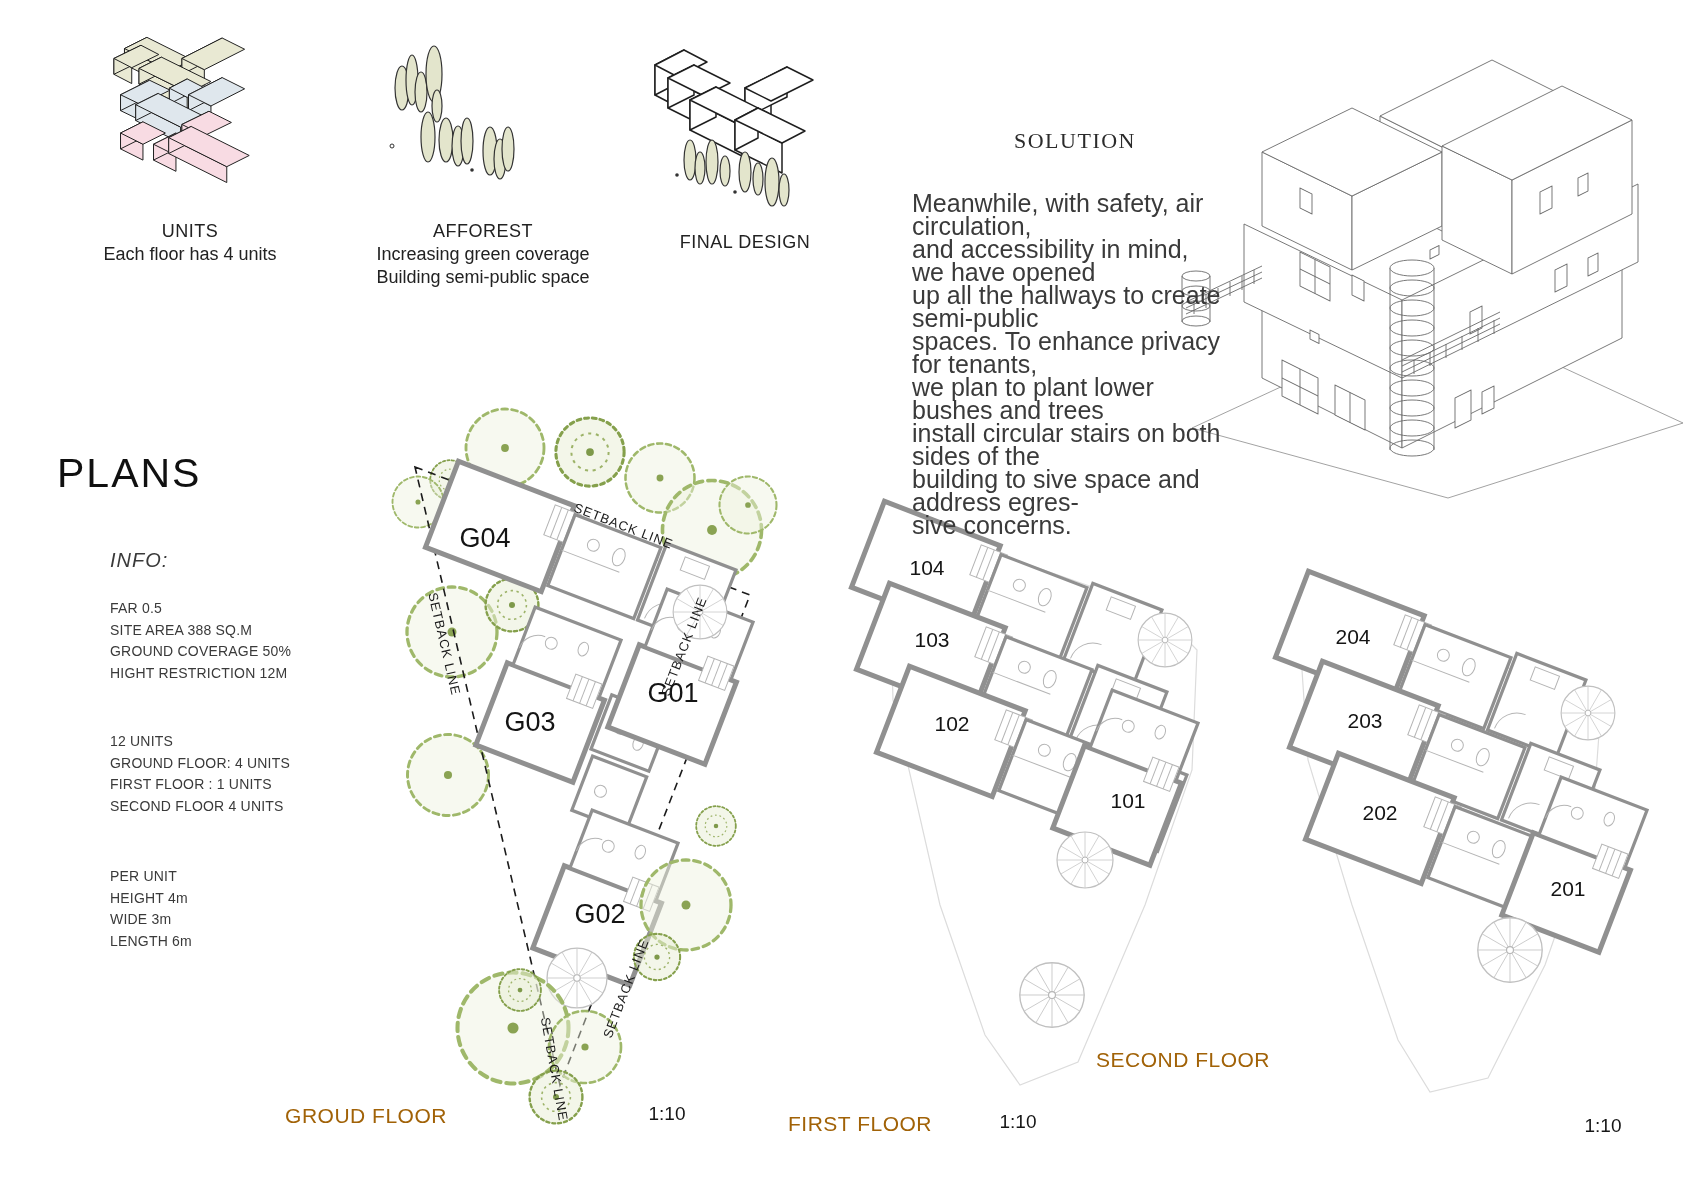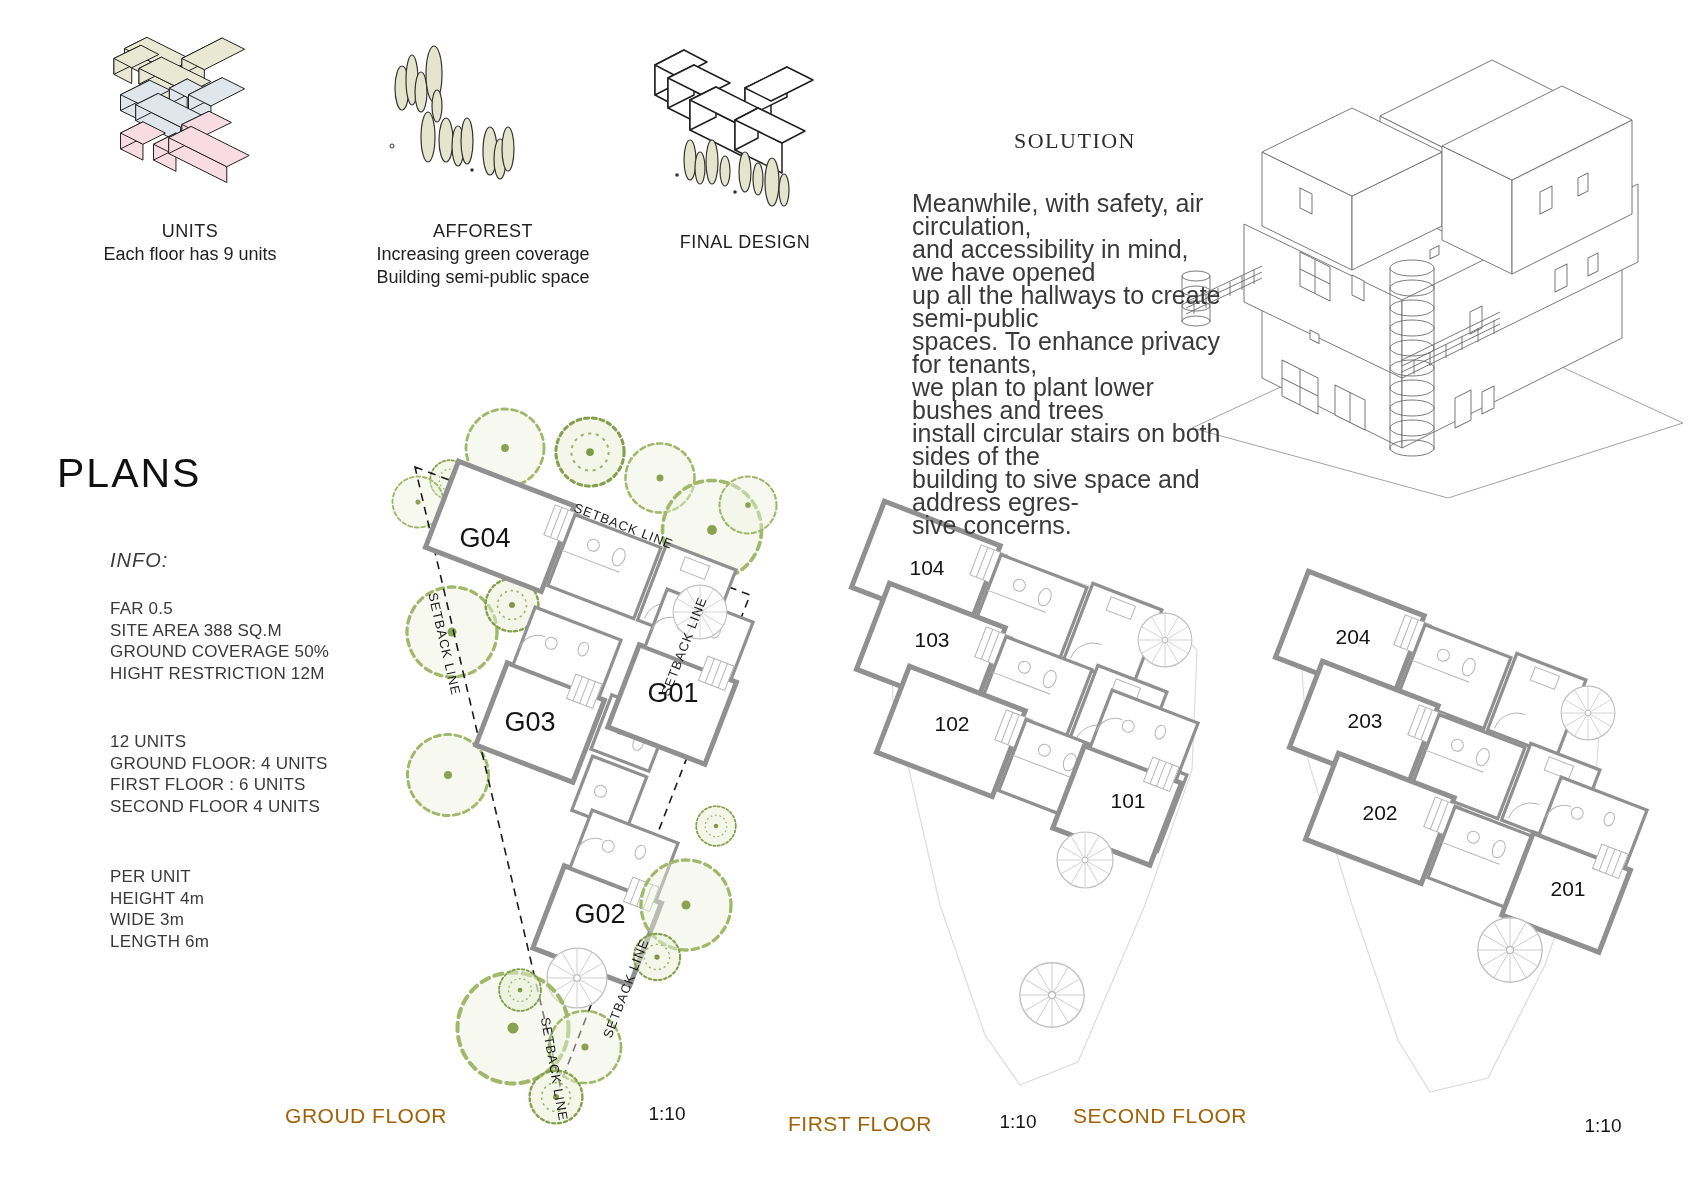--- a/index.html
+++ b/index.html
@@ -6,21 +6,21 @@
   .page{position:relative;width:1689px;height:1201px;background:#ffffff;overflow:hidden;
         font-family:"Liberation Sans",sans-serif;color:#2e2e2e;}
   .board-svg{position:absolute;left:0;top:0;}
   .abs{position:absolute;}
   .cap{font-size:18px;line-height:23px;text-align:center;color:#222;}
   .cap .t{letter-spacing:.5px;}
   .sol-title{font-size:22px;letter-spacing:1.5px;color:#2b2b2b;}
   .sol-body{font-size:25px;line-height:23px;color:#3a3a3a;}
   .plans-title{font-size:41px;letter-spacing:2px;color:#101010;}
   .info-h{font-size:20px;letter-spacing:1px;color:#3a3a3a;}
-  .info-block{font-size:17px;line-height:21.5px;color:#3a3a3a;letter-spacing:.2px;}
+  .info-block{font-size:14px;line-height:21.5px;color:#3a3a3a;letter-spacing:.2px;}
   .floor-label{font-size:21px;letter-spacing:.5px;color:#a16207;text-align:center;}
   .scale-label{font-size:19px;color:#161616;text-align:center;}
   
   .w{fill:#ffffff;stroke:#6a6a6a;stroke-width:.9;stroke-linejoin:round;}
   .wln{fill:none;stroke:#6a6a6a;stroke-width:.9;}
   .plat{fill:#ffffff;stroke:#8a8a8a;stroke-width:.8;}
   .wall{fill:#ffffff;stroke:#909090;stroke-width:5;}
   .w3{stroke-width:3.2;}
   .thin{fill:none;stroke:#b5b5b5;stroke-width:1;}
   .thinbox{fill:#ffffff;stroke:#b5b5b5;stroke-width:1;}
@@ -375,21 +375,21 @@
     <use href="#spiral" transform="translate(1510,950) scale(1.15)"></use>
     <text class="lab2" x="1353" y="644">204</text>
     <text class="lab2" x="1365" y="728">203</text>
     <text class="lab2" x="1380" y="820">202</text>
     <text class="lab2" x="1568" y="896">201</text>
   </g>
 </svg>
 
   <div class="abs cap" style="left:90px;top:220px;width:200px;">
     <div class="t">UNITS</div>
-    <div>Each floor has 9 units</div>
+    <div>Each floor has 4 units</div>
   </div>
 
   <div class="abs cap" style="left:352px;top:220px;width:262px;">
     <div class="t">AFFOREST</div>
     <div>Increasing green coverage</div>
     <div>Building semi-public space</div>
   </div>
 
   <div class="abs cap" style="left:645px;top:231px;width:200px;">
     <div class="t">FINAL DESIGN</div>
@@ -415,33 +415,33 @@
   <div class="abs info-block" style="left:110px;top:598px;">
     <div>FAR 0.5</div>
     <div>SITE AREA 388 SQ.M</div>
     <div>GROUND COVERAGE 50%</div>
     <div>HIGHT RESTRICTION 12M</div>
   </div>
 
   <div class="abs info-block" style="left:110px;top:731px;">
     <div>12 UNITS</div>
     <div>GROUND FLOOR: 4 UNITS</div>
-    <div>FIRST FLOOR : 6 UNITS</div>
+    <div>FIRST FLOOR : 1 UNITS</div>
     <div>SECOND FLOOR 4 UNITS</div>
   </div>
 
   <div class="abs info-block" style="left:110px;top:866px;">
     <div>PER UNIT</div>
     <div>HEIGHT 4m</div>
     <div>WIDE 3m</div>
     <div>LENGTH 6m</div>
   </div>
 
   <div class="abs floor-label" style="left:246px;top:1104px;width:240px;">GROUD FLOOR</div>
   <div class="abs scale-label" style="left:627px;top:1103px;width:80px;">1:10</div>
 
   <div class="abs floor-label" style="left:760px;top:1112px;width:200px;">FIRST FLOOR</div>
   <div class="abs scale-label" style="left:978px;top:1111px;width:80px;">1:10</div>
 
-  <div class="abs floor-label" style="left:1050px;top:1104px;width:220px;">SECOND FLOOR</div>
+  <div class="abs floor-label" style="left:1050px;top:1048px;width:220px;text-align:right;">SECOND FLOOR</div>
   <div class="abs scale-label" style="left:1563px;top:1115px;width:80px;">1:10</div>
 
 </div>
 
 </body></html>

